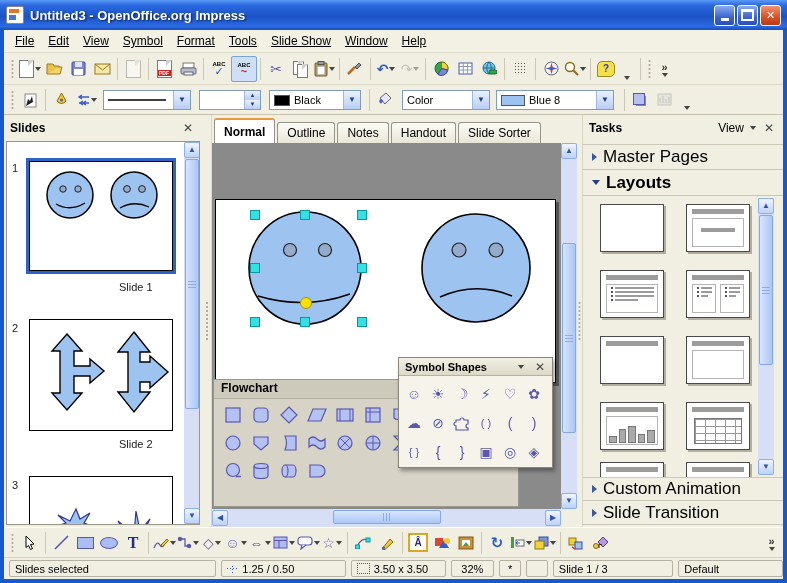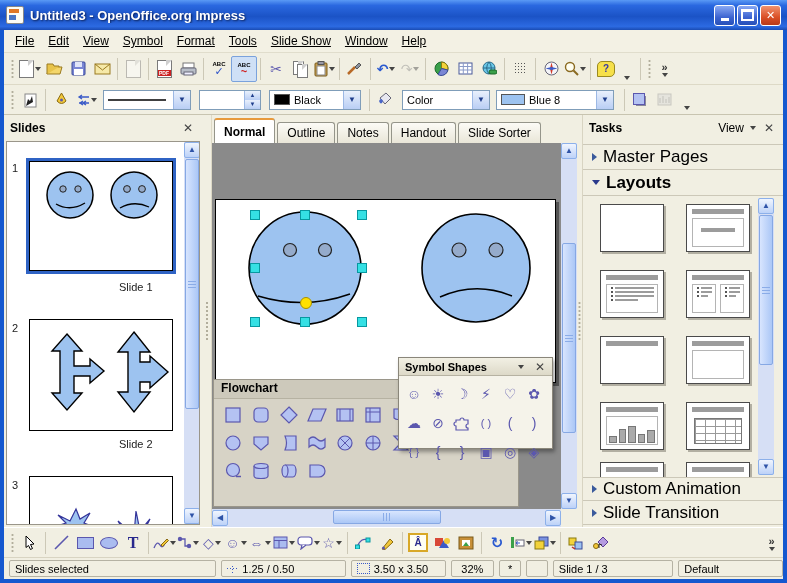--- a/index.html
+++ b/index.html
@@ -29,21 +29,21 @@
   .tbtn{width:24px;height:24px;border-radius:2px;display:flex;align-items:center;justify-content:center;position:relative;flex:none;}
   .tbtn.active{border:1px solid #7aa2dc;background:#cfe0f6;}
   .tbtn.disabled{opacity:.45;}
   .dd{width:0;height:0;border-left:3px solid transparent;border-right:3px solid transparent;border-top:4px solid #444;margin-left:1px;flex:none;}
   .glyph-ic{font-size:14px;line-height:1;color:#5b57ae;}
   .page-ic{width:13px;height:16px;background:#fff;border:1px solid #7a7a7a;position:relative;}
   .page-ic:after{content:"";position:absolute;right:-1px;top:-1px;border:3px solid;border-color:#cfcfcf transparent transparent #cfcfcf;}
   .pdf-ic span{position:absolute;bottom:1px;left:0;right:0;background:#c22;color:#fff;font-size:5px;font-weight:bold;text-align:center;}
   .abc{font-size:6px;font-weight:bold;line-height:1;}
   .combo{display:flex;align-items:center;height:20px;border:1px solid #7f9db9;background:#fff;box-sizing:border-box;font-size:11px;}
-  .combo .cval{flex:1;padding:0 4px;display:flex;align-items:flex-start;gap:4px;overflow:hidden;white-space:nowrap;}
+  .combo .cval{flex:1;padding:0 4px;display:flex;align-items:flex-end;gap:4px;overflow:hidden;white-space:nowrap;}
   .combo .cbtn{width:16px;height:100%;background:linear-gradient(180deg,#e9f0fc,#b9cef4);border-left:1px solid #9cb8e4;display:flex;align-items:center;justify-content:center;color:#1f3e8c;font-size:8px;}
   .swatch{width:14px;height:9px;border:1px solid #555;flex:none;}
   .spin{display:flex;flex-direction:column;width:15px;height:100%;border-left:1px solid #9cb8e4;}
   .spin b{flex:1;background:linear-gradient(#e9f0fc,#b9cef4);color:#1f3e8c;font-size:6px;line-height:8px;text-align:center;font-weight:normal;}
   
   .panel-hdr{font-weight:bold;font-size:12px;display:flex;align-items:center;}
   .xbtn{font-weight:bold;color:#444;font-size:12px;line-height:1;padding:1px 3px;}
   #slides-panel{left:4px;top:115px;width:198px;height:412px;background:#f1efe2;}
   #slides-list{position:absolute;left:2px;top:26px;width:194px;height:384px;background:#fff;border:1px solid #9a968a;box-sizing:border-box;overflow:hidden;}
   .sthumb{position:absolute;background:#fff;box-sizing:border-box;}
@@ -60,21 +60,21 @@
   .tab{height:20px;display:flex;align-items:center;padding:0 9px;font-size:12px;background:linear-gradient(#fcfbf6,#e9e6d8);border:1px solid #95958a;border-bottom:none;border-radius:3px 3px 0 0;margin-right:2px;}
   .tab.active{height:23px;background:#fff;font-weight:bold;border-top:2px solid #e89a3c;}
   #canvas{left:212px;top:143px;width:349px;height:366px;background:#8a8a8a;overflow:hidden;}
   #slide{position:absolute;left:3px;top:56px;width:339px;height:182px;background:#fff;border:1px solid #000;box-shadow:3px 3px 0 rgba(40,40,40,.55);}
   
   #flowchart{position:absolute;left:1px;top:236px;width:306px;height:128px;background:#d7d3c6;border:1px solid #9a968a;box-sizing:border-box;}
   #flowchart .fc-title{height:17px;background:#cdc9bb;border-bottom:1px solid #b6b2a2;font-weight:bold;font-size:12px;padding:1px 0 0 7px;}
   .fc-row{position:absolute;display:flex;gap:7px;}
   .fcell{width:21px;height:21px;display:flex;align-items:center;justify-content:center;}
   
-  #symshapes{left:398px;top:357px;width:155px;height:92px;background:#f5f3ea;border:1px solid #8a867a;box-shadow:2px 3px 4px rgba(0,0,0,.35);box-sizing:border-box;z-index:6;}
+  #symshapes{left:398px;top:357px;width:155px;height:111px;background:#f5f3ea;border:1px solid #8a867a;box-shadow:2px 3px 4px rgba(0,0,0,.35);box-sizing:border-box;z-index:6;}
   #symshapes .ss-title{height:17px;background:linear-gradient(#f2f0e4,#ddd9c8);border-bottom:1px solid #b6b2a2;display:flex;align-items:center;padding:0 4px 0 6px;font-weight:bold;font-size:11px;}
   .ss-grid{position:absolute;left:3px;top:21px;display:grid;grid-template-columns:repeat(6,24px);grid-auto-rows:29px;}
   .scell{display:flex;align-items:center;justify-content:center;color:#5b57ae;font-size:14px;}
   
   #tasks{left:582px;top:115px;width:201px;height:412px;background:#f1efe2;border-left:1px solid #d8d4c2;box-sizing:border-box;}
   .task-row{position:absolute;left:0;width:100%;display:flex;align-items:center;gap:6px;padding-left:9px;box-sizing:border-box;font-size:17px;border-bottom:1px solid #ccc8b8;background:#f1efe2;}
   .tri-r{width:0;height:0;border-top:4px solid transparent;border-bottom:4px solid transparent;border-left:5px solid #3a5a9c;}
   .tri-d{width:0;height:0;border-left:4px solid transparent;border-right:4px solid transparent;border-top:5px solid #2a3a8c;}
   #layouts-area{position:absolute;left:0;top:81px;width:201px;height:281px;overflow:hidden;}
   .lthumb{position:absolute;width:62px;height:46px;background:#fff;border:1px solid #4a4a4a;box-shadow:2px 2px 0 rgba(125,122,110,.55);}

